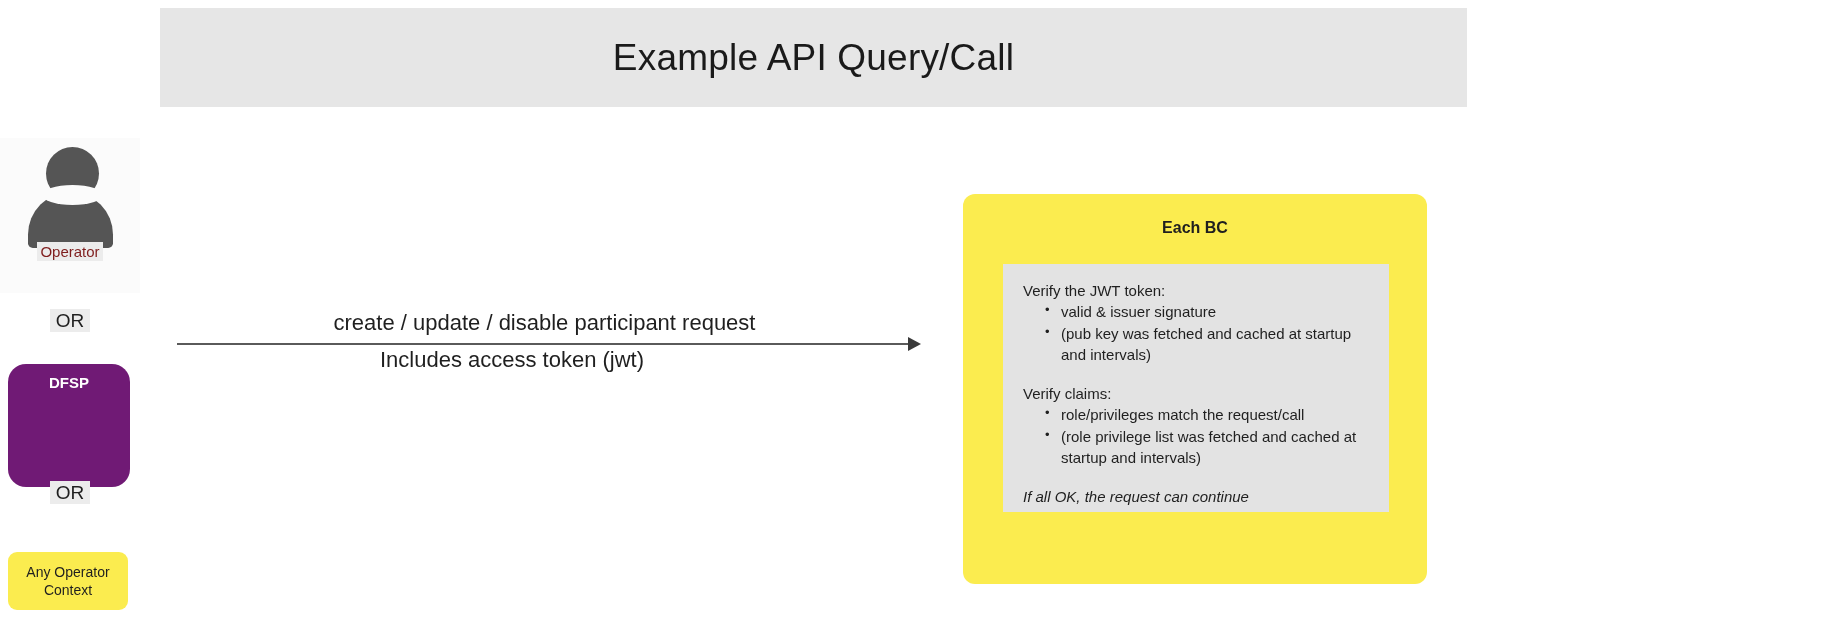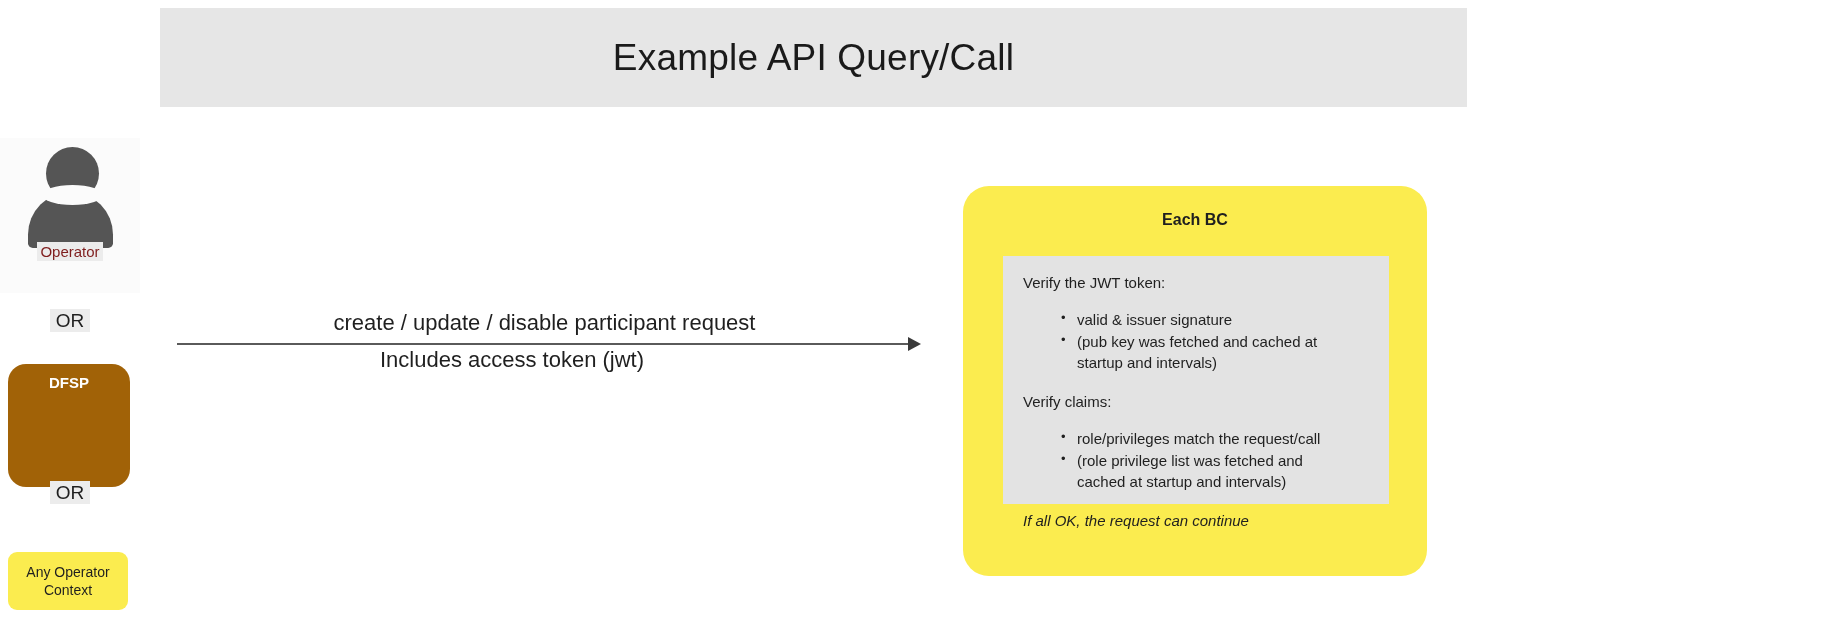--- a/index.html
+++ b/index.html
@@ -119,21 +119,21 @@
   #or-separator-1 { top: 180px; }
   #or-separator-2 { top: 352px; }
 
   
   #dfsp-box {
     position: absolute;
     left: 8px;
     top: 234px;
     width: 122px;
     height: 123px;
-    background: #a16207;
+    background: #701a75;
     border-radius: 18px;
   }
   #dfsp-box .dfsp-label {
     position: absolute;
     left: 0;
     top: 10px;
     width: 122px;
     text-align: center;
     font-size: 15px;
     font-weight: bold;
@@ -204,25 +204,25 @@
     text-align: center;
     font-size: 22px;
     color: #1f1f1f;
     white-space: nowrap;
   }
 
   
   #each-bc-box {
     position: absolute;
     left: 963px;
-    top: 186px;
+    top: 194px;
     width: 464px;
     height: 390px;
     background: #fbec4f;
-    border-radius: 26px;
+    border-radius: 12px;
   }
   #each-bc-title {
     position: absolute;
     left: 0;
     top: 25px;
     width: 464px;
     text-align: center;
     font-size: 16px;
     font-weight: bold;
     color: #1f1f1f;
@@ -245,21 +245,21 @@
     font-style: italic;
   }
   #each-bc-note .note-heading {
     font-size: 15px;
     color: #1f1f1f;
     line-height: 1.42;
     margin: 0;
   }
   #each-bc-note ul {
     list-style: none;
-    margin: 16px;
+    margin: 0;
     padding: 0 0 0 20px;
   }
   #each-bc-note li {
     position: relative;
     font-size: 15px;
     color: #1f1f1f;
     line-height: 1.42;
     padding-left: 18px;
     margin: 0;
   }

